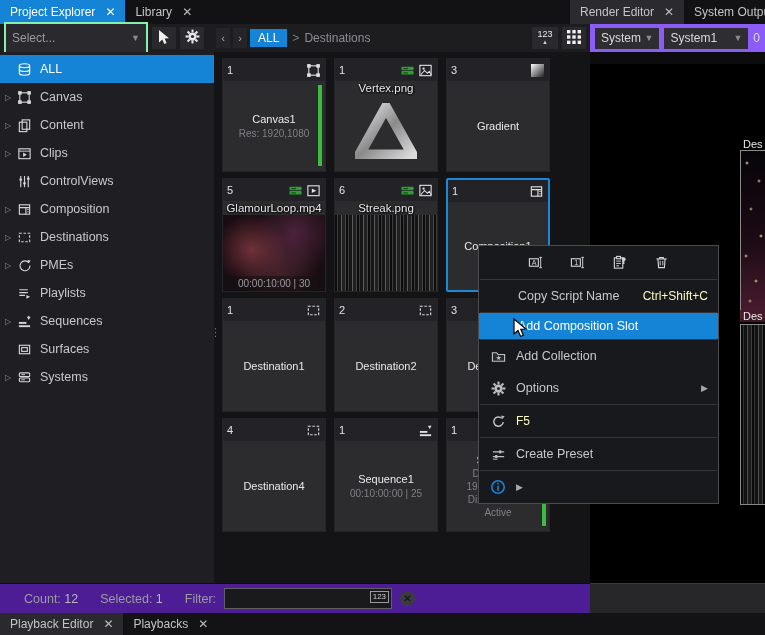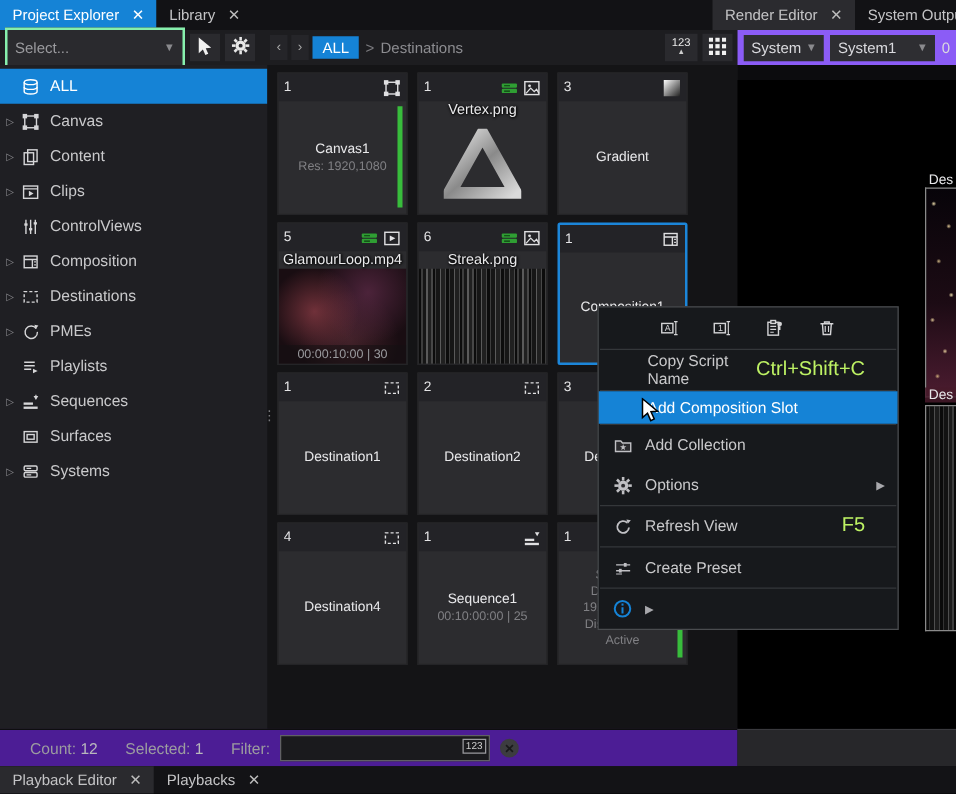--- a/index.html
+++ b/index.html
@@ -104,21 +104,21 @@
   .bottom-tabs .tab.active-gray { background:#2a2a2e; }
 
   
   .context-menu { position:absolute; left:478px; top:245px; width:241px; background:#17191c; border:1px solid #4a4c4f; z-index:10; }
   .cm-iconrow { height:33px; display:flex; align-items:center; justify-content:center; gap:22px; }
   .cm-iconbtn { width:20px; height:20px; display:flex; align-items:center; justify-content:center; color:#d4d4d6; }
   .cm-sep { height:1px; background:#34373a; margin:0 1px; }
   .cm-item { height:32px; display:flex; align-items:center; padding:0 10px; color:#c9c9cb; font-size:12.5px; position:relative; }
   .cm-item .cm-ic { width:18px; height:18px; margin-right:9px; display:flex; align-items:center; justify-content:center; color:#c0c0c4; }
   .cm-item .cm-label { flex:1; }
-  .cm-item .cm-short { color:#bef264; font-size:16px; margin-right:16px; }
+  .cm-item .cm-short { color:#fef9c3; font-size:12px; margin-right:0; }
   .cm-item .cm-arrow { color:#a8a8ac; font-size:9px; }
   .cm-item.highlight { background:#1583d6; color:#fff; height:26px; }
   .cm-item.noicon { padding-left:12px; }
   #cursor { position:absolute; left:512px; top:318px; z-index:20; }
 </style>
 </head>
 <body>
 
 <div id="root">
 
@@ -681,21 +681,20 @@
           <span class="cm-arrow">▶</span>
         </div>
         <div class="cm-sep"></div>
         <div class="cm-item">
           <span class="cm-ic">
             <svg width="15" height="15" viewBox="0 0 16 16" fill="none" stroke="currentColor" stroke-width="1.2">
               <path d="M13 8.5a5 5 0 1 1-1.5-4" stroke-width="1.6"></path>
               <polygon points="10.8,1.6 14.6,2.4 12,5.4" fill="currentColor" stroke="none"></polygon>
             </svg>
           </span>
-          <span class="cm-label">Refresh View</span>
           <span class="cm-short">F5</span>
         </div>
         <div class="cm-sep"></div>
         <div class="cm-item">
           <span class="cm-ic">
             <svg width="15" height="15" viewBox="0 0 16 16" fill="none" stroke="currentColor" stroke-width="1.2">
               <path d="M2 5.2h12M2 10.2h12"></path>
               <rect x="8.6" y="3.6" width="2.4" height="3.2" fill="currentColor" stroke="none"></rect>
               <rect x="4.4" y="8.6" width="2.4" height="3.2" fill="currentColor" stroke="none"></rect>
               <path d="M2 13h5" stroke-width="1"></path>

